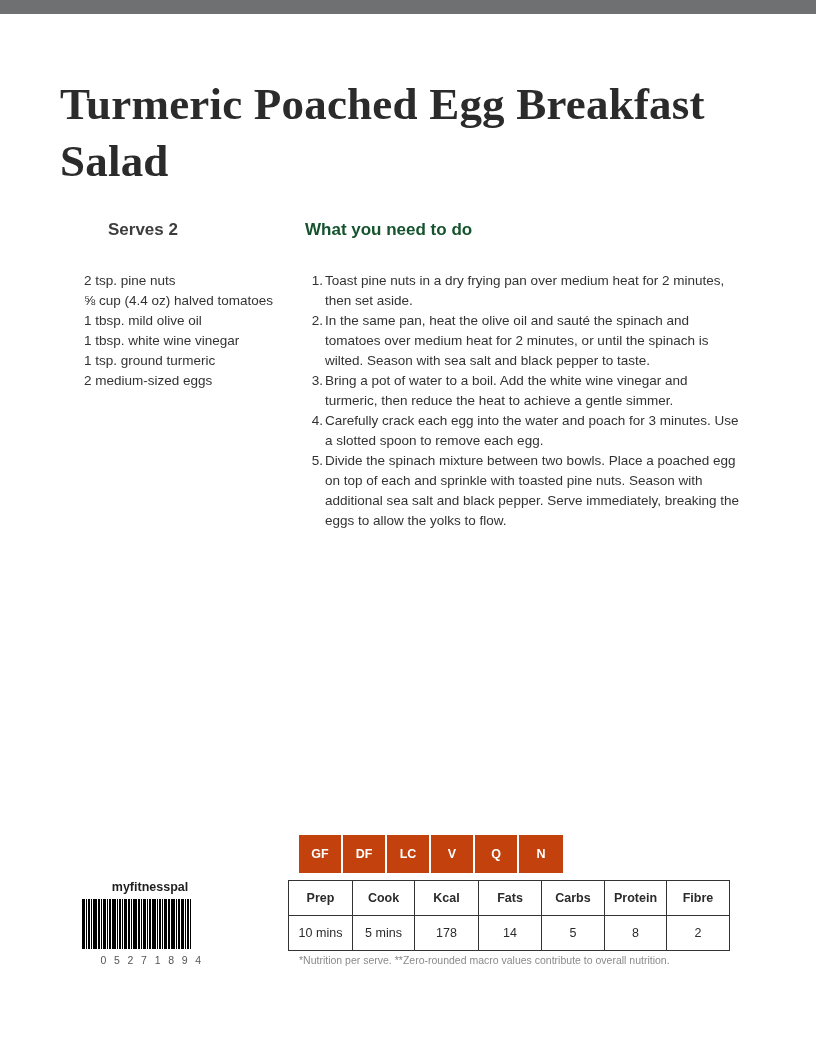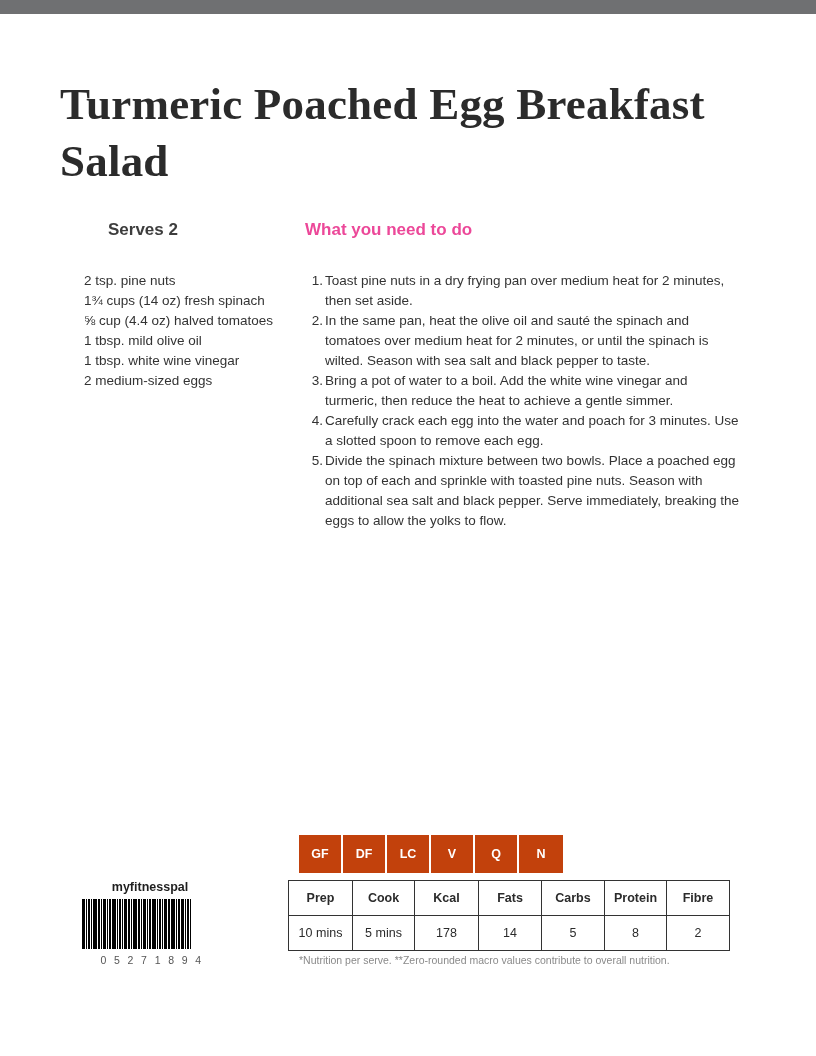--- a/index.html
+++ b/index.html
@@ -50,21 +50,21 @@
     font-weight: bold;
     color: #3d3d3d;
     margin-left: 24px;
   }
   .todo-heading {
     position: absolute;
     top: 206px;
     left: 305px;
     font-size: 17px;
     font-weight: bold;
-    color: #ec4899;
+    color: #14532d;
   }
   .ingredients {
     position: absolute;
     top: 257px;
     left: 84px;
     width: 215px;
     font-size: 13.5px;
     line-height: 20px;
     color: #333333;
   }
@@ -209,24 +209,24 @@
 
 <div class="page">
 
   <div class="title">Turmeric Poached Egg Breakfast Salad</div>
 
   <div class="serves-heading">Serves 2</div>
   <div class="todo-heading">What you need to do</div>
 
   <div class="ingredients">
     <div>2 tsp. pine nuts</div>
-    <div>1¾ cups (14 oz) fresh spinach</div>
     <div>⅝ cup (4.4 oz) halved tomatoes</div>
     <div>1 tbsp. mild olive oil</div>
     <div>1 tbsp. white wine vinegar</div>
+    <div>1 tsp. ground turmeric</div>
     <div>2 medium-sized eggs</div>
   </div>
 
   <div class="steps">
     <div class="step">
       <div class="step-num">1.</div>
       <div class="step-text">Toast pine nuts in a dry frying pan over medium heat for 2 minutes, then set aside.</div>
     </div>
     <div class="step">
       <div class="step-num">2.</div>

